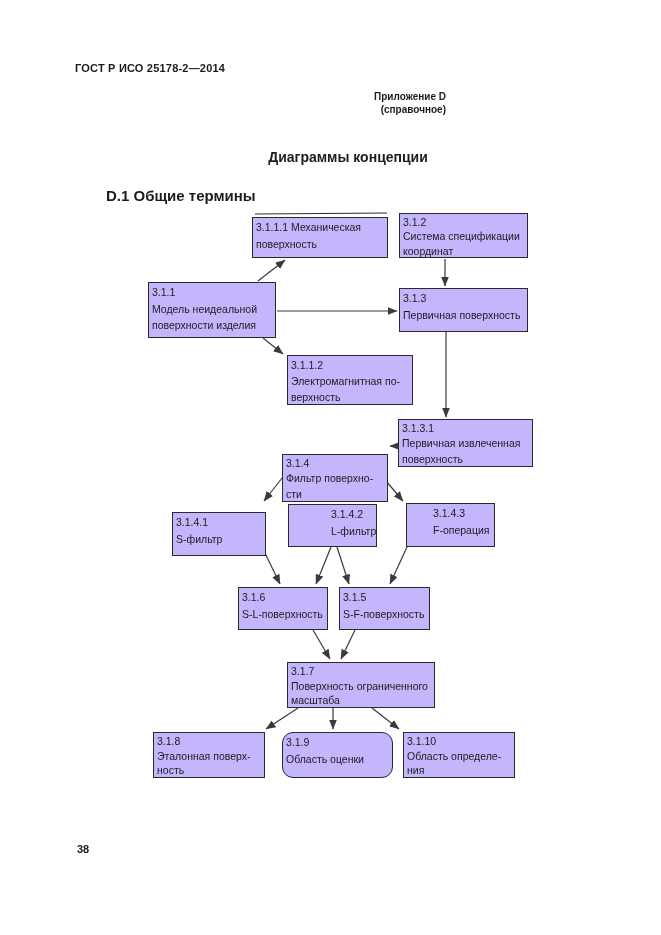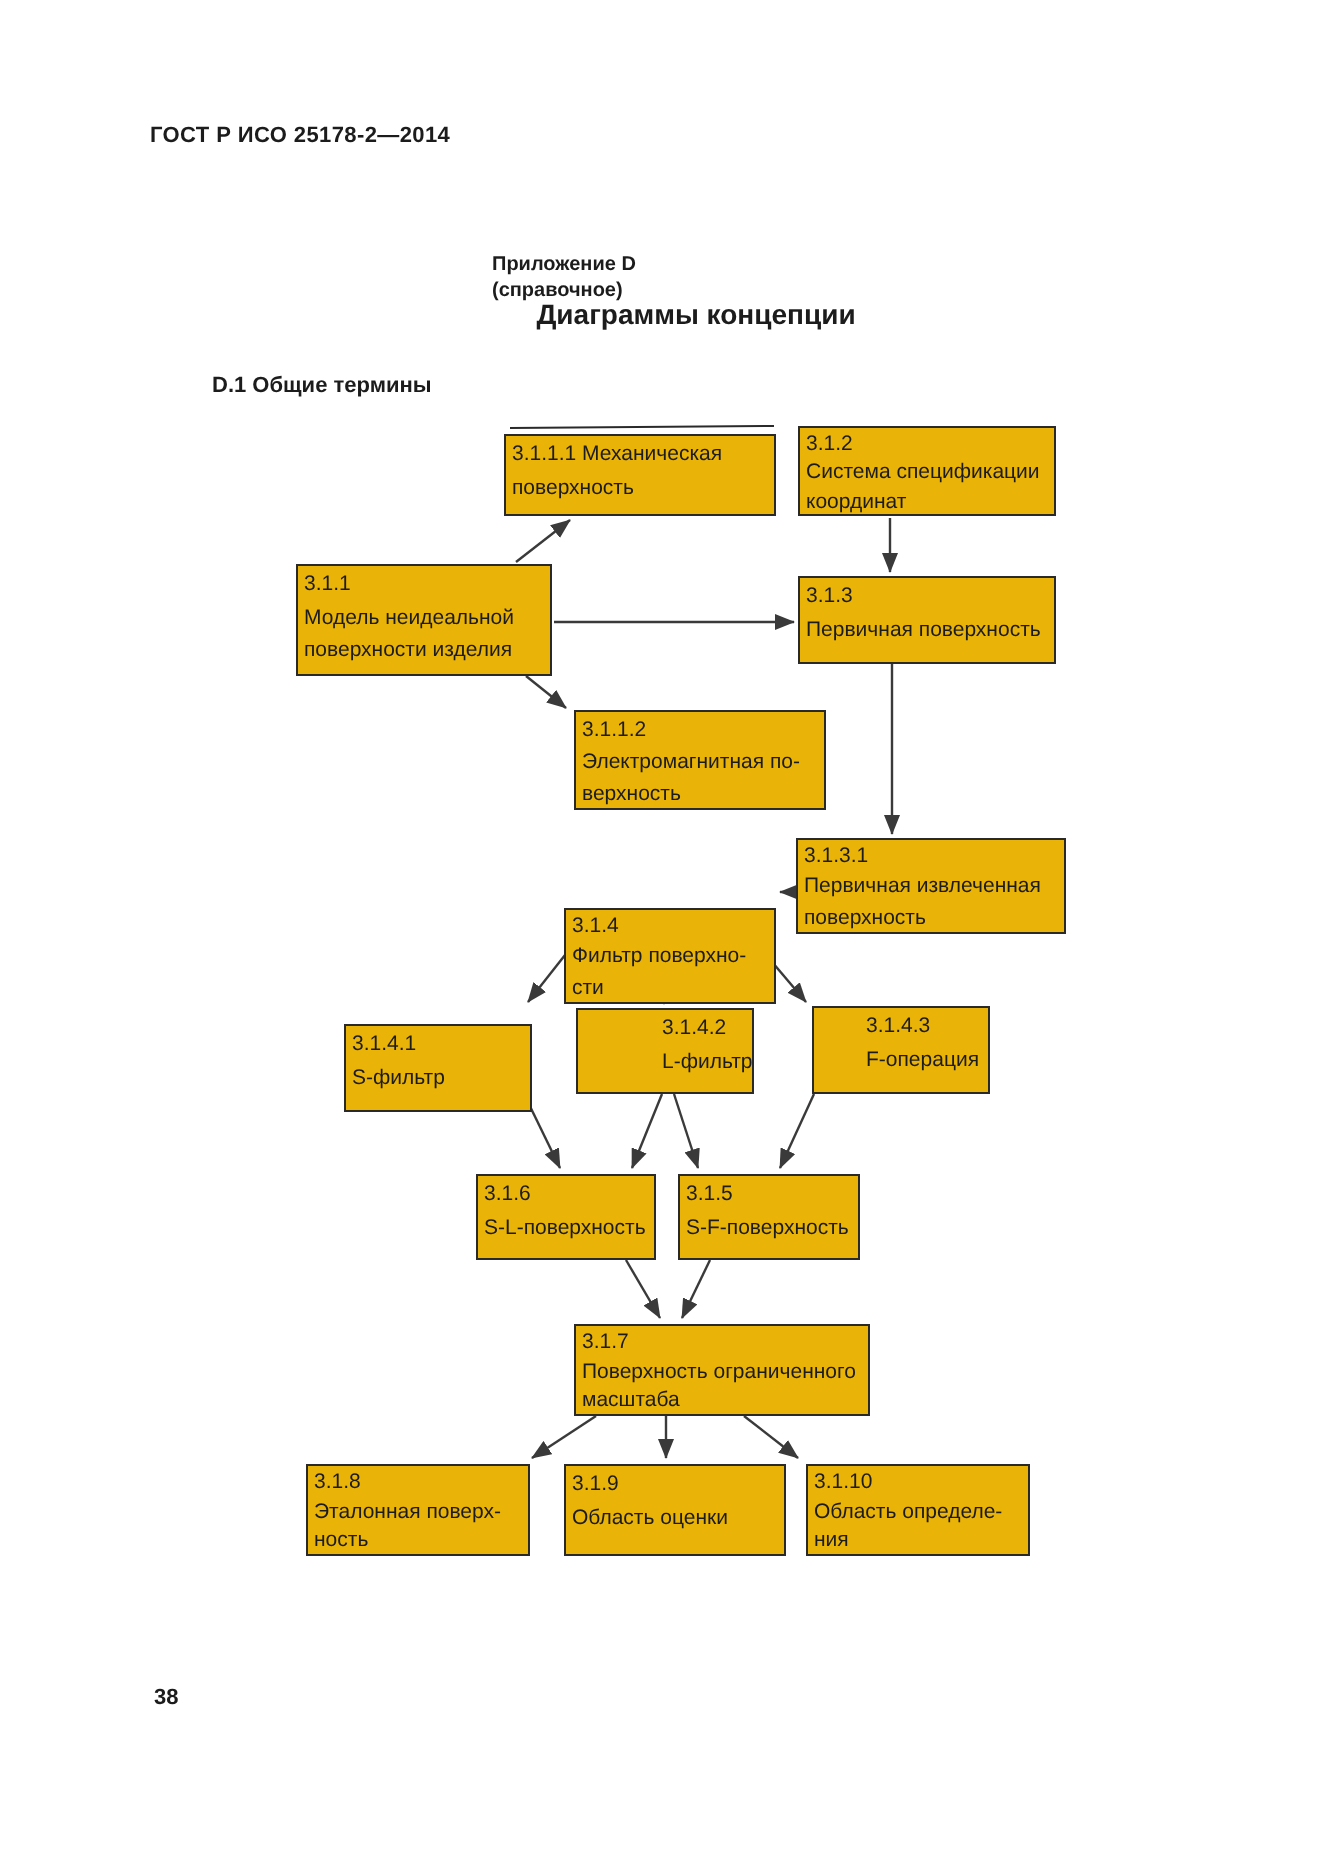--- a/index.html
+++ b/index.html
@@ -1,32 +1,32 @@
 <!DOCTYPE html>
 <html><head>
 <meta charset="utf-8">
 <style>
   html,body{margin:0;padding:0;background:#ffffff;}
   .page{
     position:relative;width:661px;height:935px;background:var(--paper,#fff);
     font-family:"Liberation Sans",sans-serif;color:var(--ink,#1c1c1c);overflow:hidden;
   }
   .doc-header{position:absolute;left:75px;top:62px;font-size:11px;font-weight:bold;letter-spacing:.2px;}
-  .annex{position:absolute;left:246px;top:90px;width:200px;text-align:left;font-size:10px;font-weight:bold;line-height:13px;margin-top:36px;}
+  .annex{position:absolute;left:246px;top:90px;width:200px;text-align:right;font-size:10px;font-weight:bold;line-height:13px;}
   .title{position:absolute;left:216px;top:149px;width:264px;text-align:center;font-size:14px;font-weight:bold;margin:0;}
-  .section{position:absolute;left:106px;top:187px;font-size:11px;font-weight:bold;}
+  .section{position:absolute;left:106px;top:187px;font-size:15px;font-weight:bold;}
   .page-number{position:absolute;left:77px;top:843px;font-size:11px;font-weight:bold;}
   .diagram{position:absolute;left:0;top:0;width:661px;height:935px;}
   #arrow-layer{position:absolute;left:0;top:0;width:661px;height:935px;pointer-events:none;}
   #arrow-layer line.arrow{stroke:var(--arrow,#333);stroke-width:1.2;}
   #arrow-layer line.artifact{stroke:var(--line,#2a2a2a);stroke-width:1;}
   #arrow-layer polygon{fill:var(--arrow,#333);}
   .dbox{
     position:absolute;box-sizing:border-box;border:1px solid var(--line,#2a2a2a);
-    background:#eab308;font-size:10.5px;padding:1px 3px 0 3px;white-space:nowrap;
+    background:#c4b5fd;font-size:10.5px;padding:1px 3px 0 3px;white-space:nowrap;
   }
 </style>
 </head>
 <body>
 
 <div class="page" style="--paper: #ffffff; --ink: #1c1c1c; --line: #2a2a2a; --arrow: #3a3a3a;">
 
   <div class="doc-header">ГОСТ Р ИСО 25178-2—2014</div>
 
   <div class="annex">
@@ -122,21 +122,21 @@
         <div class="dbox" style="left: 287px; top: 662px; width: 148px; height: 46px; line-height: 14.6667px;">
           <div>3.1.7</div>
           <div>Поверхность ограниченного</div>
           <div>масштаба</div>
         </div>
         <div class="dbox" style="left: 153px; top: 732px; width: 112px; height: 46px; line-height: 14.6667px;">
           <div>3.1.8</div>
           <div>Эталонная поверх-</div>
           <div>ность</div>
         </div>
-        <div class="dbox" style="left: 282px; top: 732px; width: 111px; height: 46px; line-height: 16.5px;">
+        <div class="dbox" style="left: 282px; top: 732px; width: 111px; height: 46px; line-height: 16.5px; border-radius: 11px;">
           <div>3.1.9</div>
           <div>Область оценки</div>
         </div>
         <div class="dbox" style="left: 403px; top: 732px; width: 112px; height: 46px; line-height: 14.6667px;">
           <div>3.1.10</div>
           <div>Область определе-</div>
           <div>ния</div>
         </div>
       </div>
   </div>

